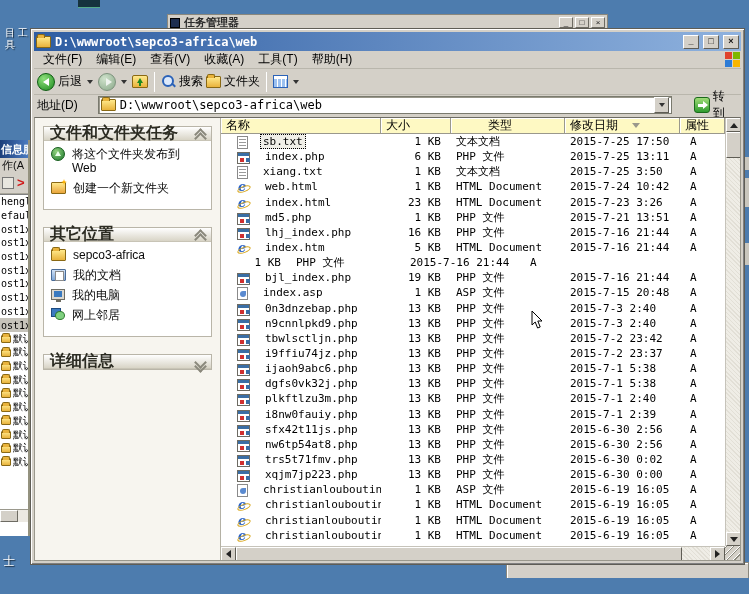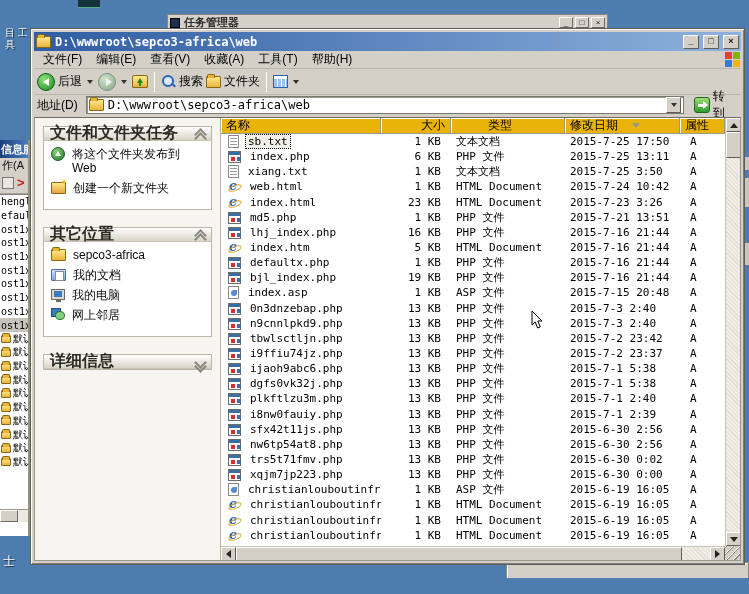--- a/index.html
+++ b/index.html
@@ -57,21 +57,21 @@
   .fic-upfolder::before { content:""; position:absolute; left:4px; top:2px; border-left:3px solid transparent; border-right:3px solid transparent; border-bottom:5px solid #1d8a1f; }
   .fic-upfolder::after { content:""; position:absolute; left:6px; top:6px; width:2px; height:4px; background:#1d8a1f; }
   .fic-search { position:relative; width:15px; height:15px; }
   .fic-search::before { content:""; position:absolute; left:1px; top:1px; width:8px; height:8px; border:2px solid #2a62b8; border-radius:50%; background:#dce9fb; }
   .fic-search::after { content:""; position:absolute; left:10px; top:10px; width:5px; height:2px; background:#2a62b8; transform:rotate(45deg); }
   .fic-views { width:15px; height:13px; border:1px solid #2a62b8; background:
       linear-gradient(#fff,#fff) 0 0/100% 3px no-repeat,
       repeating-linear-gradient(90deg,#9cc1f0 0 3px,#fff 3px 4px); }
   .tlabel { color:#000; }
 
-  .addrbar { height:22px; flex:none; display:flex; align-items:center; gap:8px; font-size:12px; padding:0 3px 2px 3px; }
+  .addrbar { height:22px; flex:none; display:flex; align-items:center; gap:20px; font-size:12px; padding:0 3px 2px 3px; }
   .addrinput { flex:1; height:18px; background:#fff; border:1px solid #7a7a6e; box-shadow:inset 1px 1px 0 #9a988c; display:flex; align-items:center; gap:4px; padding:0 2px; font-family:"DejaVu Sans Mono",monospace; font-size:12px; }
   .addr-dd { margin-left:auto; width:15px; height:16px; background:#d4d0c8; border:1px solid #fff; border-right-color:#5f5d55; border-bottom-color:#5f5d55; display:flex; align-items:center; justify-content:center; }
   .gobtn { width:46px; height:19px; display:flex; align-items:center; gap:3px; font-size:12px; padding:0 2px; }
   .goicon { width:16px; height:16px; background:linear-gradient(#9fdc77,#2f9b2f); border:1px solid #1b6a1b; border-radius:3px; position:relative; }
   .goicon::before { content:""; position:absolute; left:3px; top:6px; width:6px; height:3px; background:#fff; }
   .goicon::after { content:""; position:absolute; left:8px; top:3px; border-top:4px solid transparent; border-bottom:4px solid transparent; border-left:5px solid #fff; }
 
   .content { flex:1; display:flex; overflow:hidden; background:#d4d0c8; border:1px solid #9a988c; border-top-color:#6d6b63; }
 
   
@@ -112,27 +112,27 @@
   .fic-html { width:13px; height:13px; }
   .fic-html::before { content:"e"; position:absolute; left:1px; top:-2px; font:italic bold 13px "DejaVu Serif",serif; color:#2b64c8; }
   .fic-html::after { content:""; position:absolute; left:0; top:5px; width:12px; height:4px; border:1px solid #d8a820; border-radius:50%; transform:rotate(-20deg); }
   .fic-asp { width:11px; height:13px; background:#fff; border:1px solid #8a8a8a; }
   .fic-asp::before { content:""; position:absolute; left:2px; top:3px; width:6px; height:6px; background:#5a8ad0; border-radius:50% 0 50% 50%; }
 
   
   .listcol { flex:1; display:grid; grid-template-columns:1fr 15px; grid-template-rows:1fr 14px; background:#fff; overflow:hidden; }
   .listmain { overflow:hidden; display:flex; flex-direction:column; background:#fff; }
   .lheader { height:16px; flex:none; display:flex; background:#e8e6de; }
-  .hcell { height:16px; background:#eab308; border-right:1px solid #9a988c; border-bottom:1px solid #9a988c; box-shadow:inset 1px 1px 0 #fff; font-size:12px; color:#000; padding:0 5px; display:flex; align-items:center; white-space:nowrap; overflow:hidden; }
-  .hcell.right { justify-content:flex-end; }
+  .hcell { height:16px; background:#fef9c3; border-right:1px solid #9a988c; border-bottom:1px solid #9a988c; box-shadow:inset 1px 1px 0 #fff; font-size:12px; color:#000; padding:0 5px; display:flex; align-items:center; white-space:nowrap; overflow:hidden; }
+  .hcell.right { }
   .sortarrow { width:0; height:0; border-left:4px solid transparent; border-right:4px solid transparent; border-top:5px solid #9a988c; margin-left:14px; }
   .rows { flex:1; overflow:hidden; }
   .frow { height:15.15px; display:flex; align-items:center; font-size:11px; font-family:"DejaVu Sans Mono",monospace; color:#000; white-space:nowrap; }
   .c { overflow:hidden; flex:none; }
-  .cn { width:160px; display:flex; align-items:center; gap:6px; padding-left:7px; }
+  .cn { width:160px; display:flex; align-items:flex-end; gap:12px; padding-left:16px; }
   .cs { width:70px; text-align:right; padding-right:10px; }
   .ct { width:114px; padding-left:5px; }
   .cd { width:115px; padding-left:5px; }
   .ca { flex:1; padding-left:10px; }
   .nm { padding:0 2px; border:1px solid transparent; }
   .nm.sel { border:1px dotted #000; background:#f0efe8; }
 
   
   .vscroll { display:flex; flex-direction:column; background:#efede6; border-left:1px solid #c6c3ba;
       background-image:repeating-linear-gradient(45deg,#e2dfd6 0 1px, transparent 1px 3px); }
@@ -465,24 +465,20 @@
                 <div class="c cn">
                   <span class="fic fic-html"></span>
                   <span class="nm">index.htm</span>
                 </div>
                 <div class="c cs">5 KB</div>
                 <div class="c ct">HTML Document</div>
                 <div class="c cd">2015-7-16 21:44</div>
                 <div class="c ca">A</div>
               </div>
               <div class="frow">
-                <div class="c cn">
-                  <span class="fic fic-php"></span>
-                  <span class="nm">defaultx.php</span>
-                </div>
                 <div class="c cs">1 KB</div>
                 <div class="c ct">PHP 文件</div>
                 <div class="c cd">2015-7-16 21:44</div>
                 <div class="c ca">A</div>
               </div>
               <div class="frow">
                 <div class="c cn">
                   <span class="fic fic-php"></span>
                   <span class="nm">bjl_index.php</span>
                 </div>

